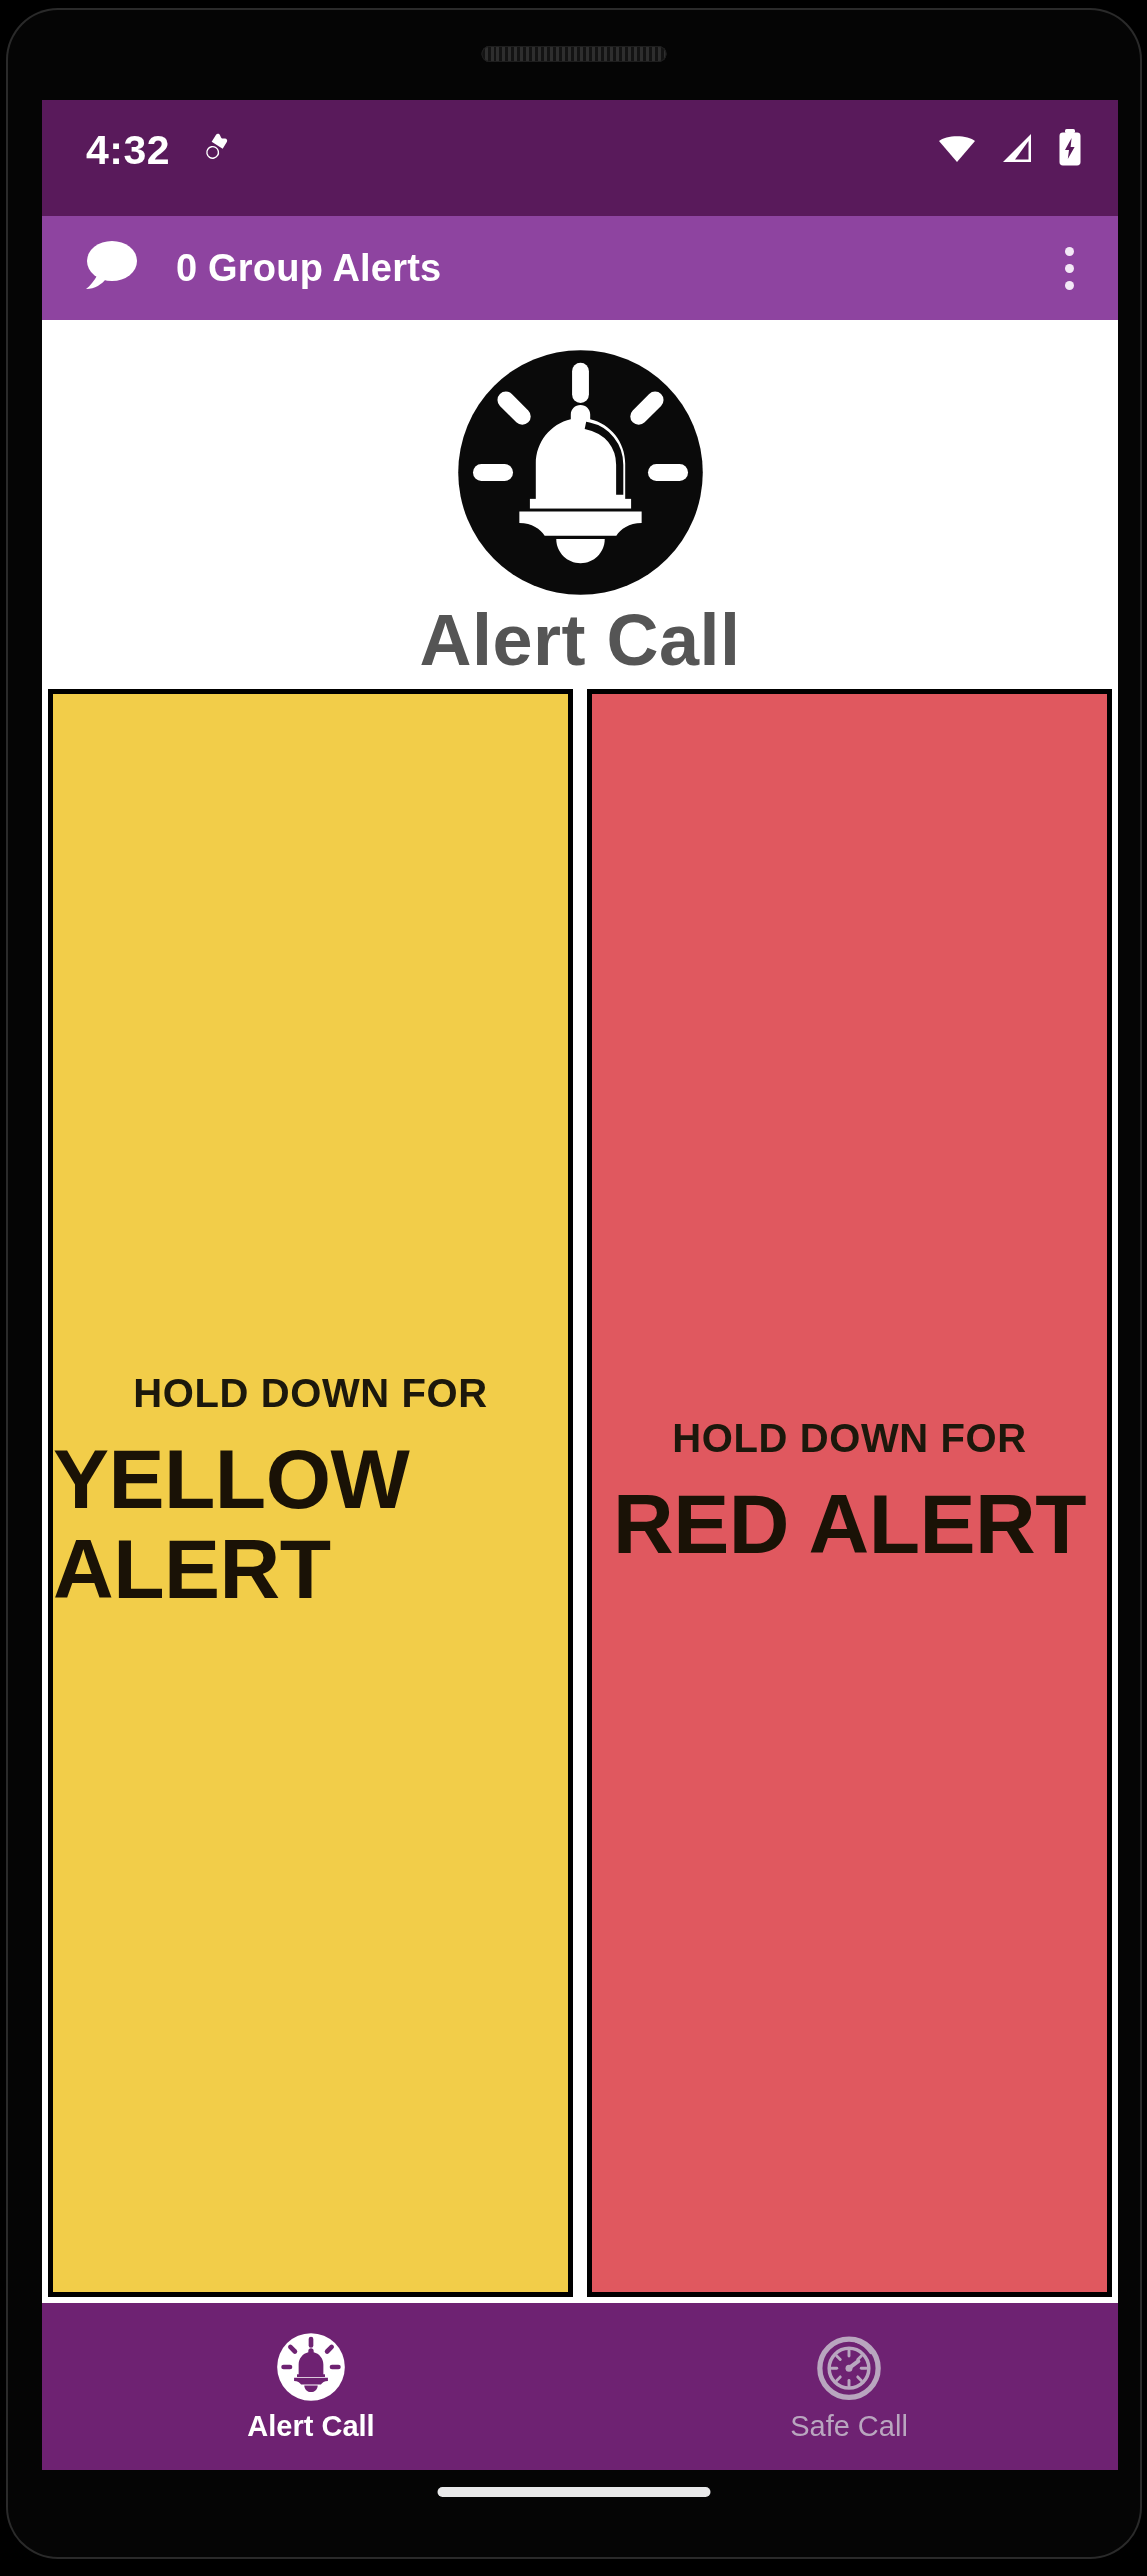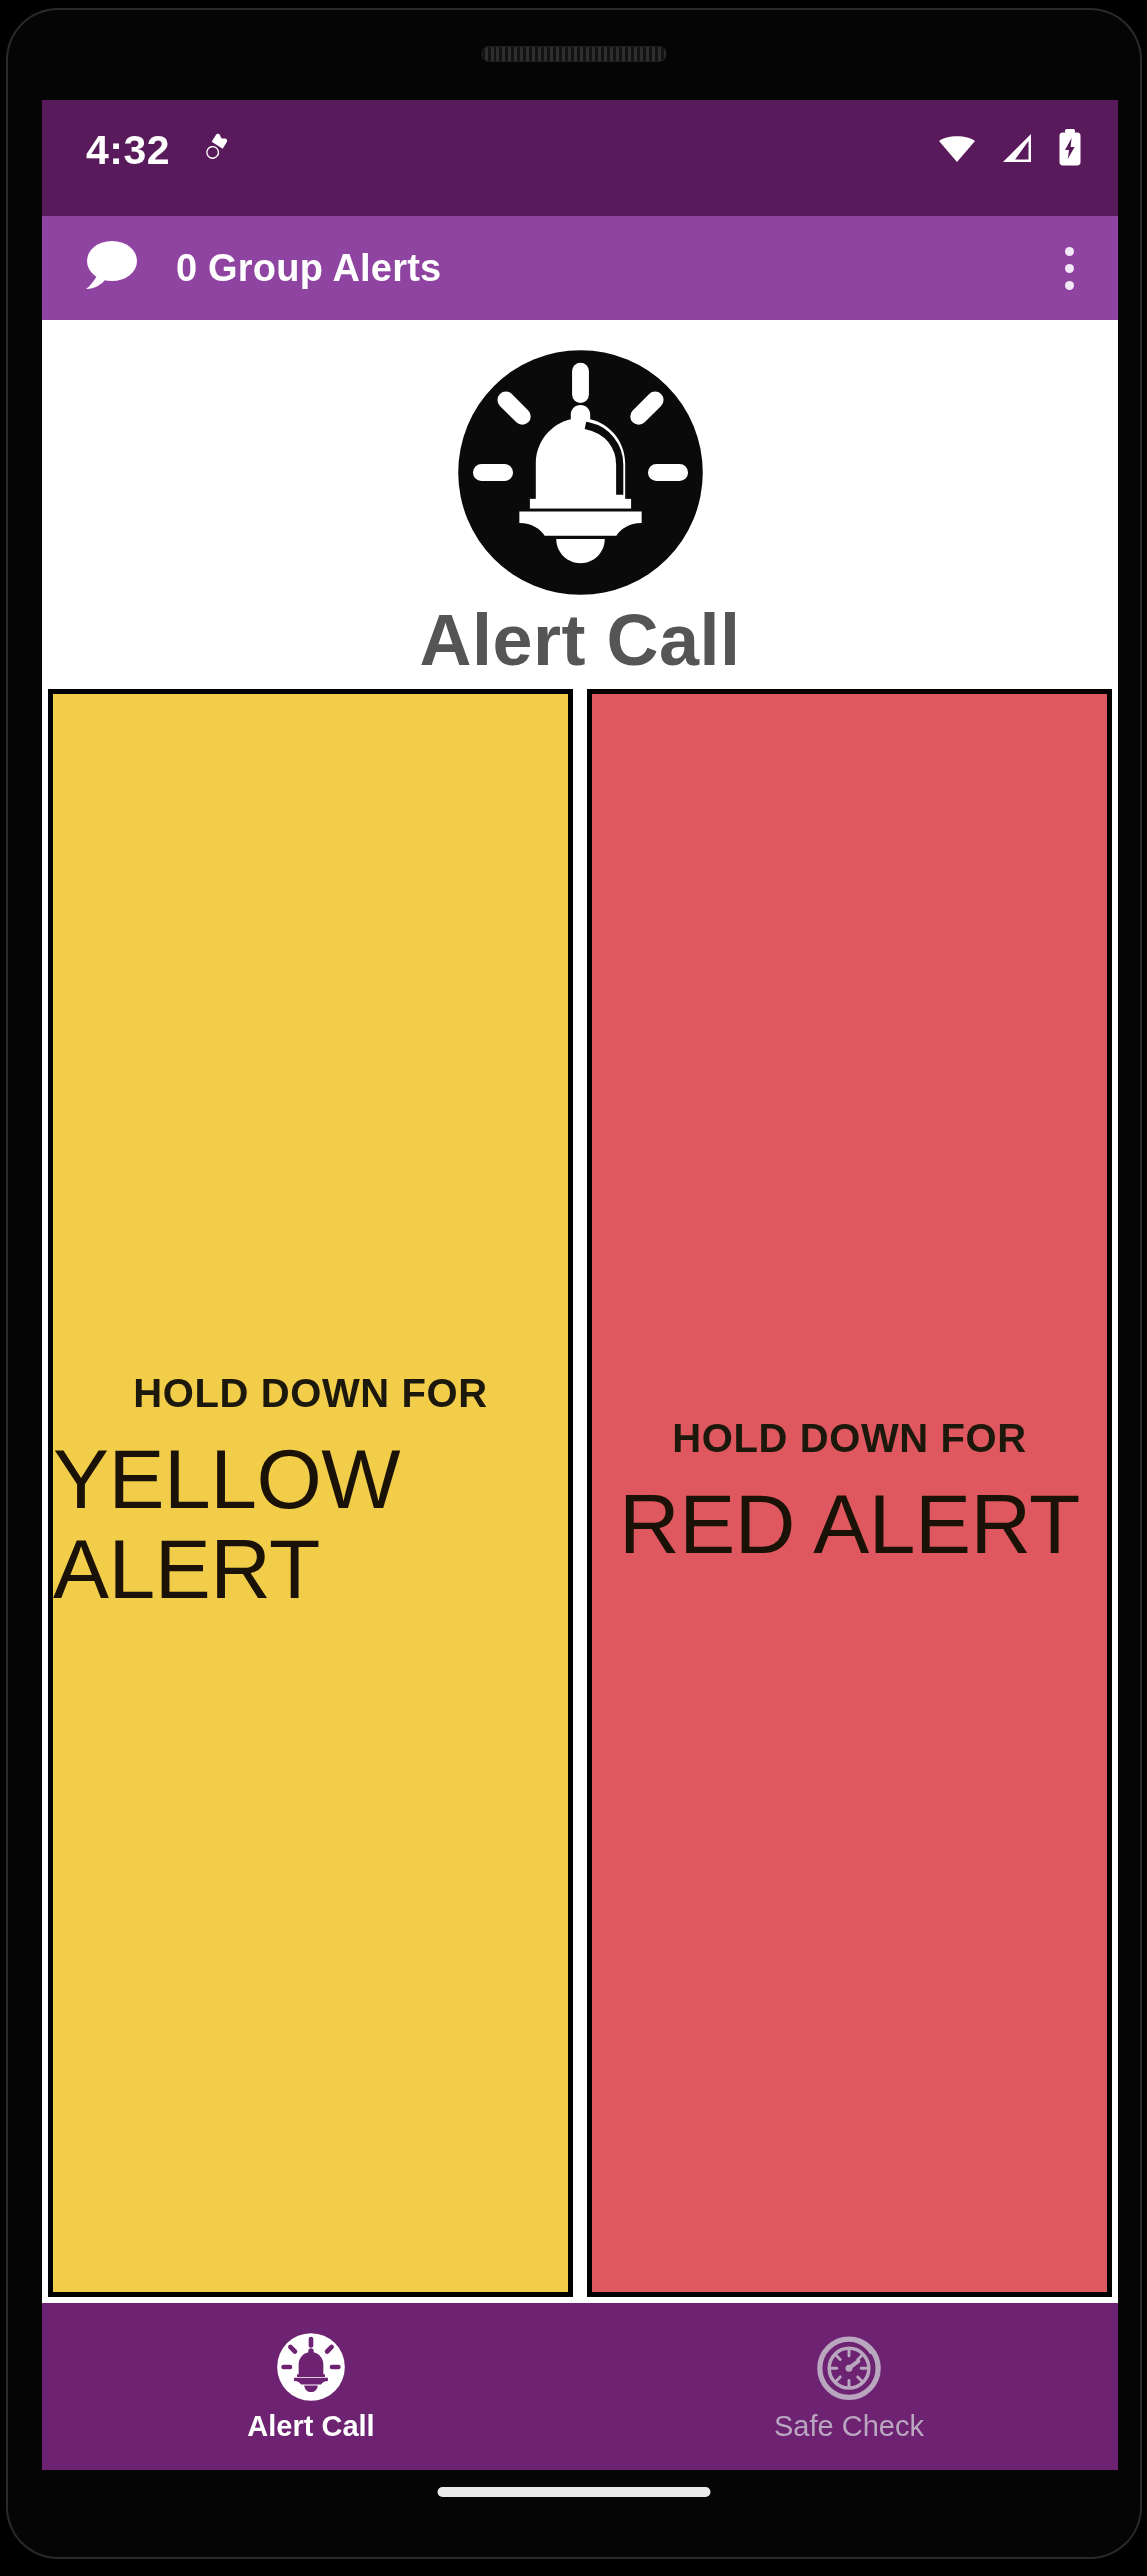--- a/index.html
+++ b/index.html
@@ -180,21 +180,21 @@
   .alert-hold {
     color: #1c180c;
     font-size: 40px;
     font-weight: bold;
     letter-spacing: 0.6px;
     line-height: 1.1;
   }
   .alert-name {
     color: #1a1206;
     font-size: 84px;
-    font-weight: normal;
+    font-weight: bold;
     letter-spacing: -0.5px;
     line-height: 1.08;
     margin-top: 19px;
   }
 
   
   .bottom-nav {
     height: 167px;
     background: #6E2272;
     display: flex;
@@ -366,21 +366,21 @@
                 <line x1="81" y1="62" x2="90" y2="62"></line>
                 <line x1="39" y1="41" x2="45" y2="47"></line>
                 <line x1="75" y1="77" x2="81" y2="83"></line>
                 <line x1="81" y1="41" x2="75" y2="47"></line>
                 <line x1="45" y1="77" x2="39" y2="83"></line>
               </g>
               <path d="M60 62 L76 50" stroke="#b9a6bf" stroke-width="7" stroke-linecap="round"></path>
               <circle cx="60" cy="62" r="6" fill="#b9a6bf"></circle>
             </svg>
           </span>
-          <span class="nav-label">Safe Check</span>
+          <span class="nav-label">Safe Call</span>
         </div>
 
 
 
       </div>
     </div>
 
     <div class="home-indicator"></div>
   </div>
 </div>

